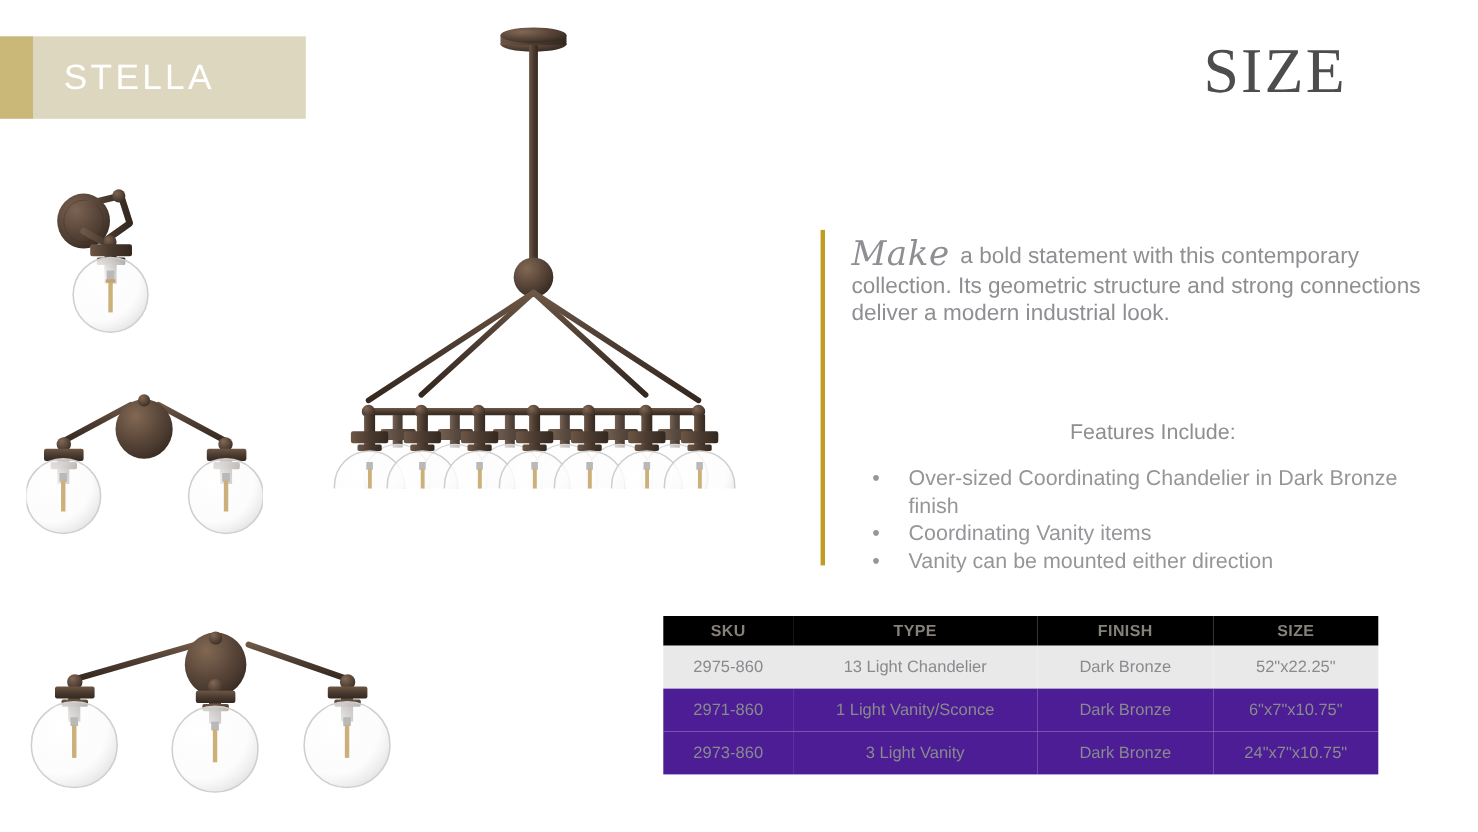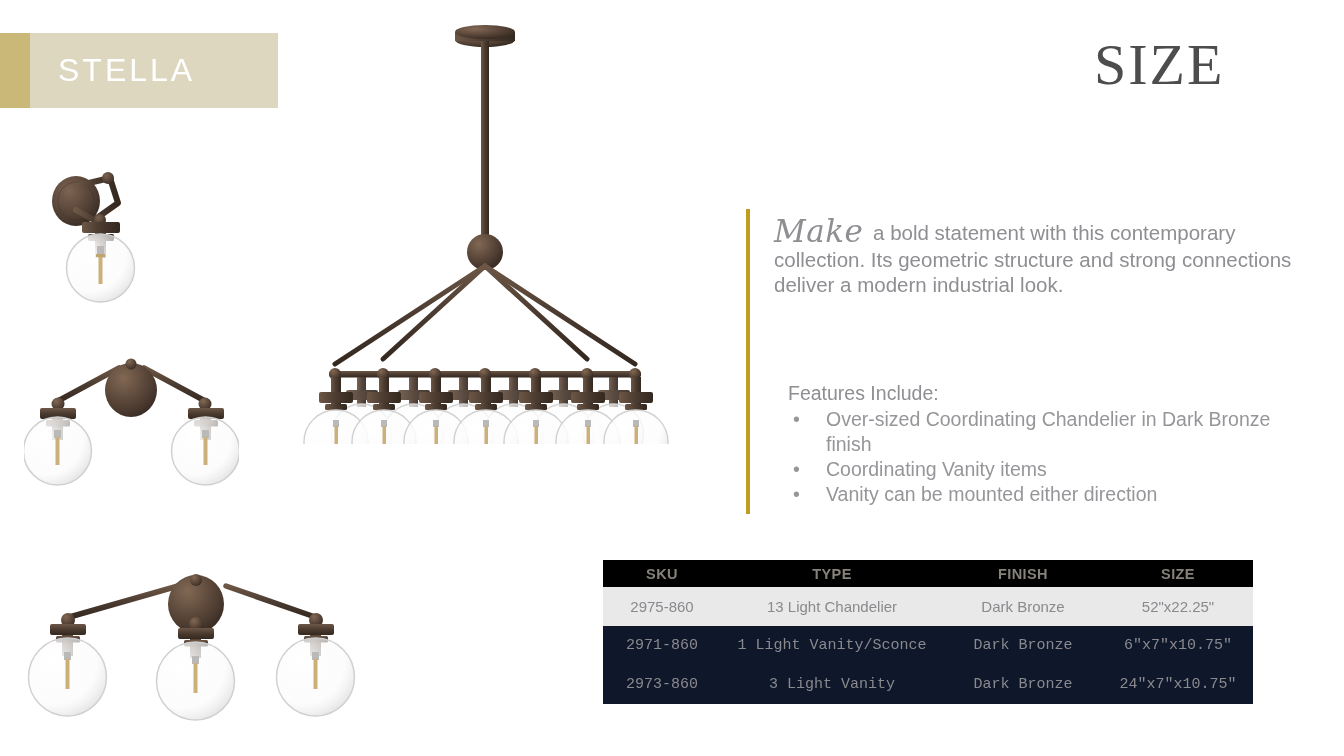--- a/index.html
+++ b/index.html
@@ -103,21 +103,22 @@
     position: absolute;
     left: 788px;
     top: 381px;
     width: 520px;
   }
   #features-heading {
     font-size: 19.5px;
     line-height: 25px;
     color: #8e8e93;
     font-weight: 400;
-    margin: 0 0 1px 0;
+    margin: 0 0 17px 0;
+    text-align: center;
   }
   ul.feature-list {
     list-style: none;
     margin: 0;
     padding: 0;
   }
   ul.feature-list li {
     position: relative;
     padding-left: 38px;
     font-size: 19.5px;
@@ -156,22 +157,21 @@
     height: 37px;
     text-align: center;
     font-size: 15px;
     font-weight: 400;
     color: #8a8a8e;
   }
   #spec-table tbody tr.row-shaded td {
     background: #e9e9e9;
   }
   #spec-table tbody tr.row-plain td {
-    background: #0f172a;
-    font-family: Liberation Mono, monospace;
+    background: #4c1d95;
   }
   .col-sku   { width: 118px; }
   .col-type  { width: 222px; }
   .col-finish{ width: 160px; }
   .col-size  { width: 150px; }
 
   
   .product-art { position: absolute; }
   #art-sconce-1light   { left: 38px;  top: 148px; }
   #art-vanity-2light   { left: 24px;  top: 350px; }

